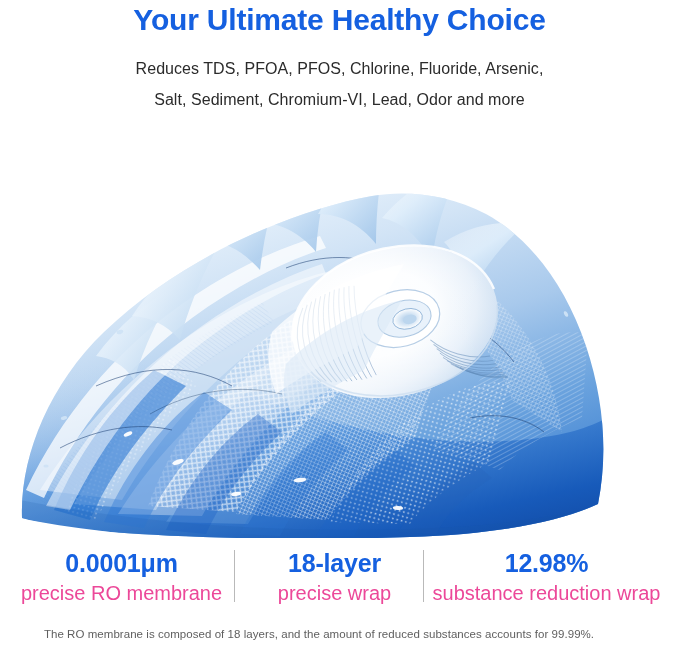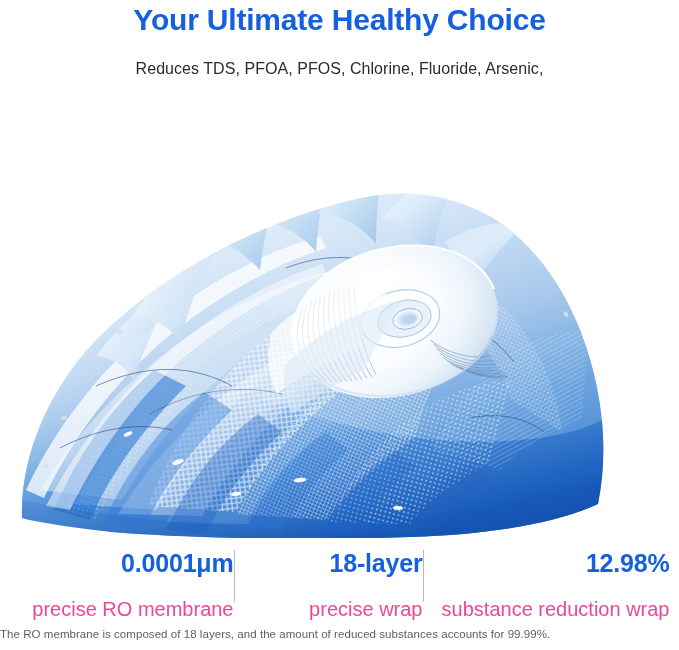--- a/index.html
+++ b/index.html
@@ -73,24 +73,23 @@
     top: 548px;
     width: 679px;
     height: 62px;
     display: flex;
     align-items: flex-start;
     justify-content: center;
   }
   .stat {
     display: flex;
     flex-direction: column;
-    align-items: flex-end;
+    align-items: center;
     justify-content: flex-start;
     box-sizing: border-box;
-    gap: 16px;
   }
   .stat-0 { width: 224px; }
   .stat-1 { width: 176px; margin-left: 12px; }
   .stat-2 { width: 246px; }
   .stat-value {
     font-size: 25px;
     font-weight: bold;
     color: #1560e0;
     line-height: 30px;
     letter-spacing: -0.2px;
@@ -111,34 +110,36 @@
     background: #b9b9b9;
     flex: 0 0 1px;
   }
 
   
   .footnote {
     position: absolute;
     left: 0;
     top: 626px;
     width: 638px;
+    text-align: center;
     font-size: 11.5px;
     color: #5f5f5f;
     line-height: 16px;
     letter-spacing: 0.05px;
   }
 </style>
 </head>
 <body>
 
 <div class="page">
 
   <div class="header">
     <h1 class="headline">Your Ultimate Healthy Choice</h1>
     <p class="subhead">Reduces TDS, PFOA, PFOS, Chlorine, Fluoride, Arsenic,</p>
+    <p class="subhead" style="padding-top:0;">Salt, Sediment, Chromium-VI, Lead, Odor and more</p>
   </div>
 
   <div class="hero">
     <svg class="hero-canvas" viewBox="0 0 679 420" preserveAspectRatio="none">
       <defs>
 
         <linearGradient id="gBody" x1="0.12" y1="0.05" x2="0.62" y2="1">
           <stop offset="0" stop-color="#ffffff"></stop>
           <stop offset="0.18" stop-color="#eef6fd"></stop>
           <stop offset="0.38" stop-color="#d2e4f6"></stop>

